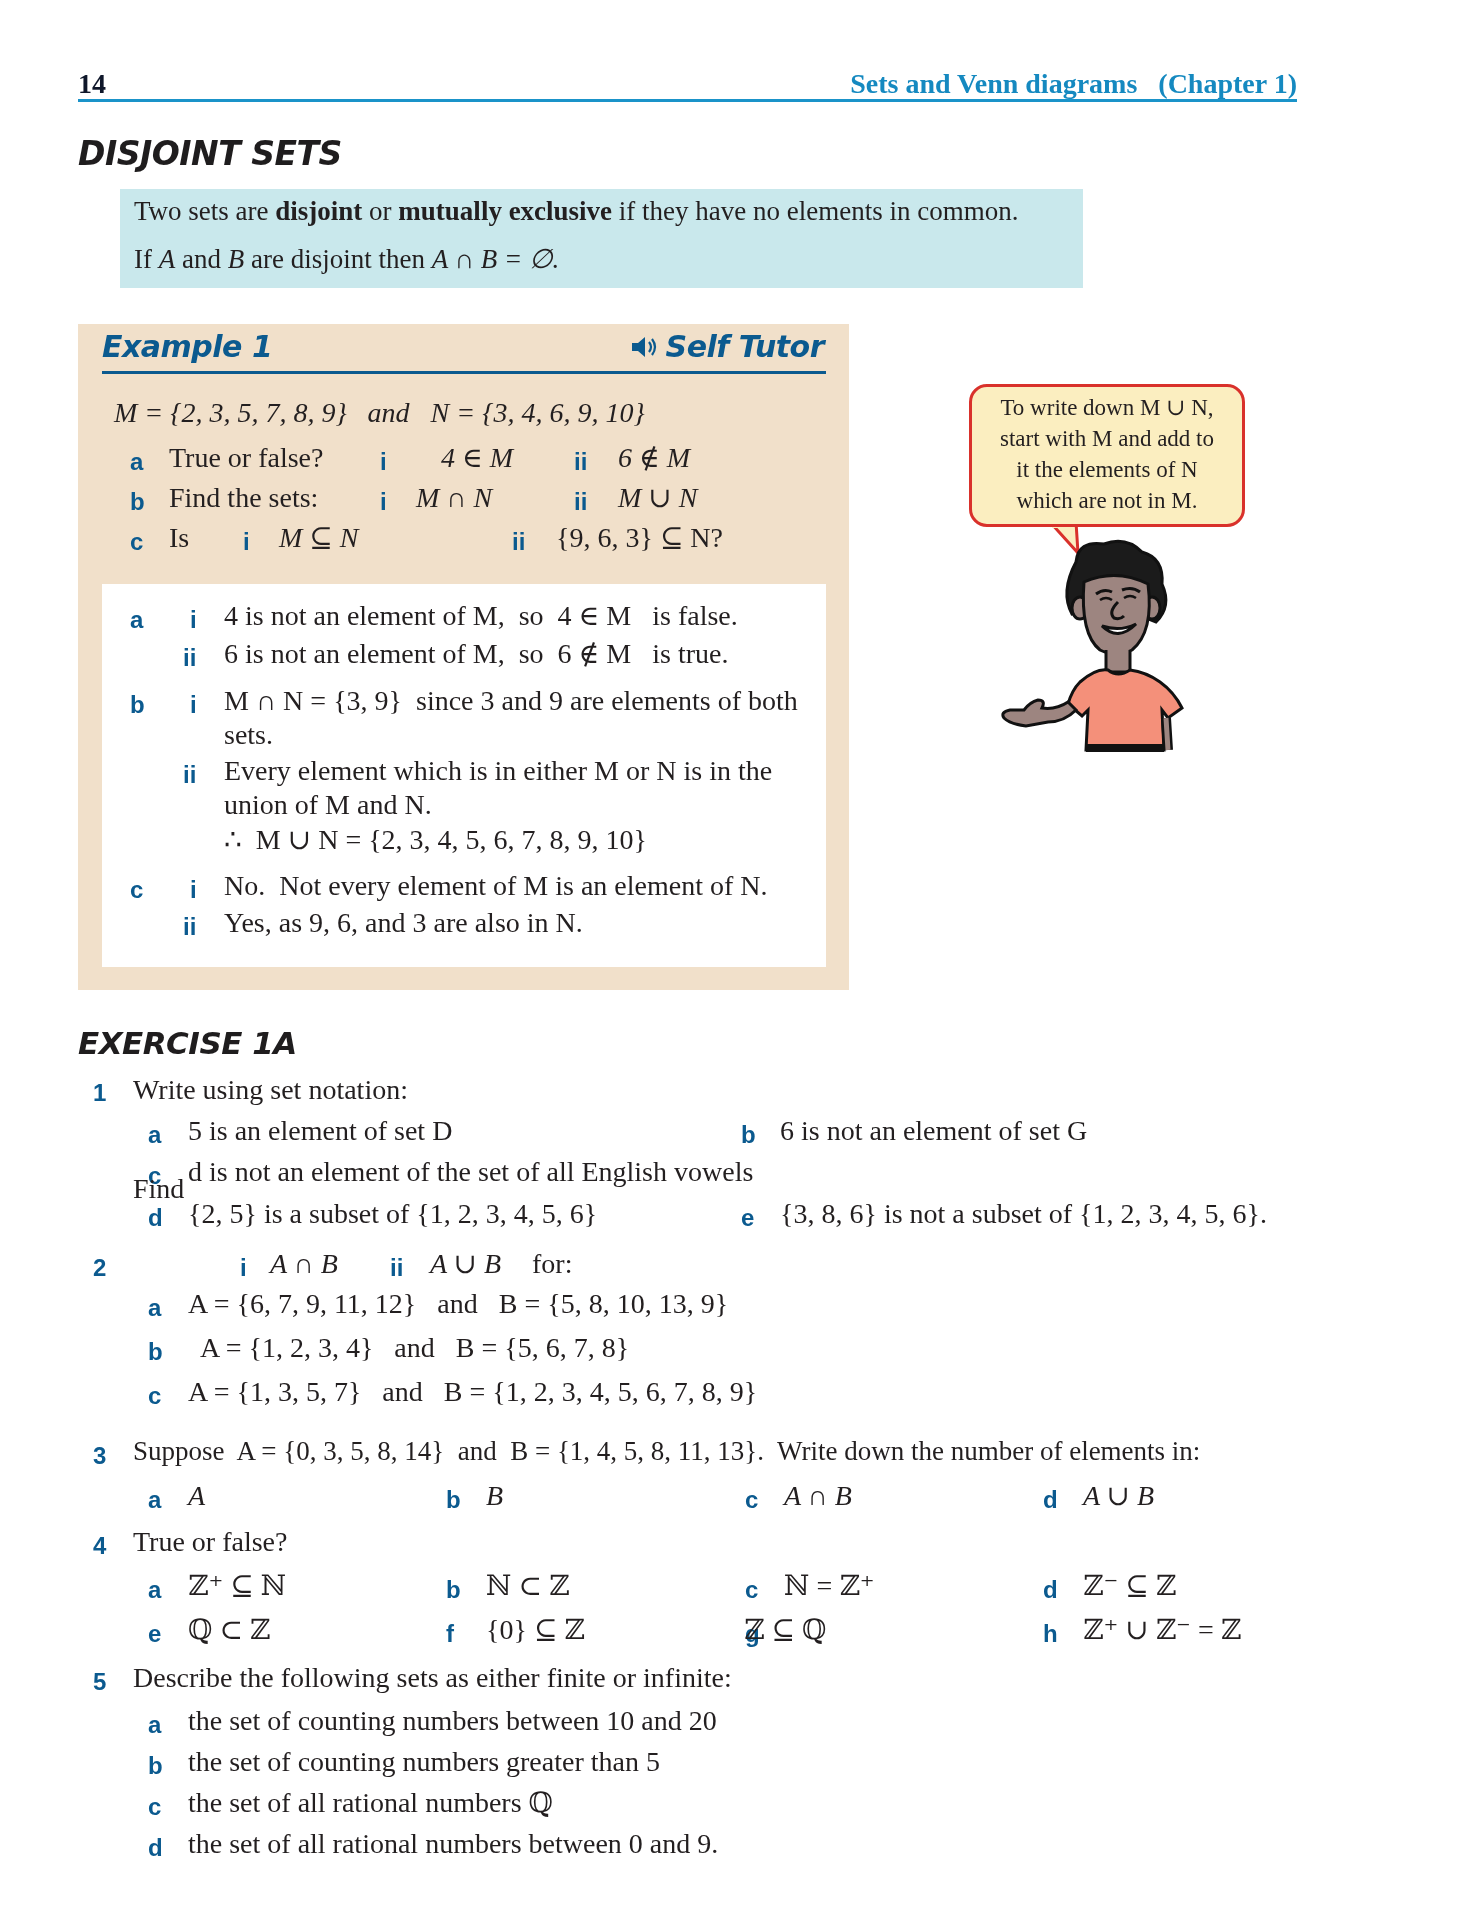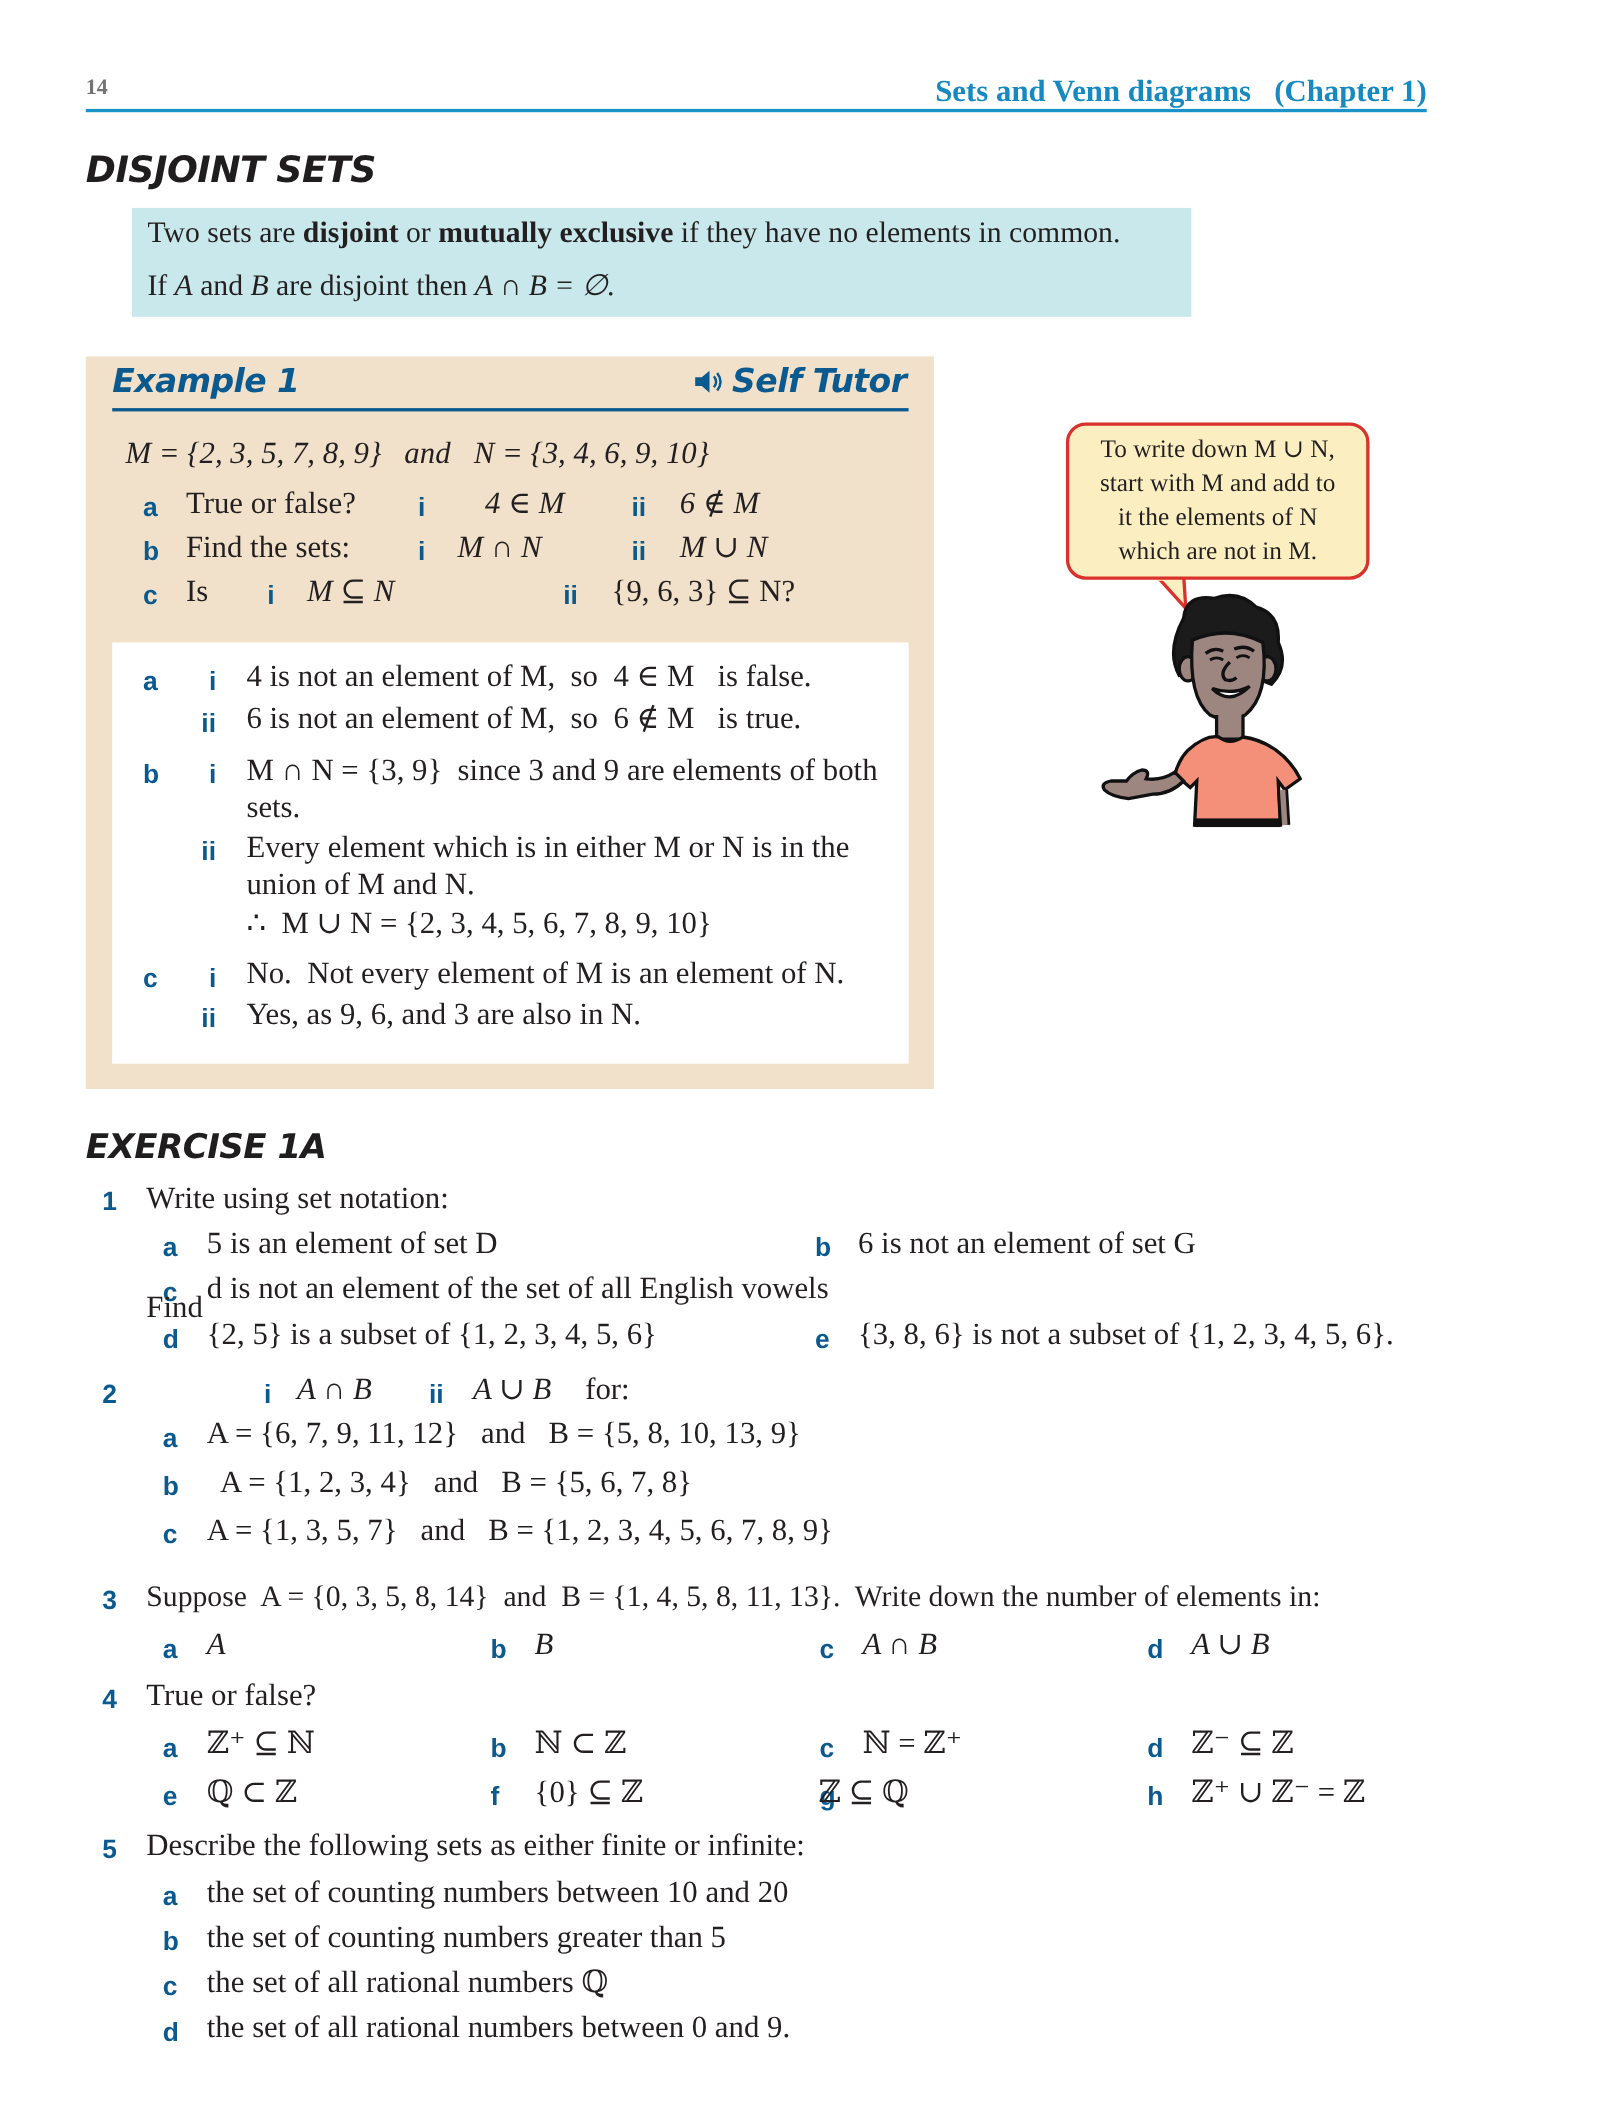--- a/index.html
+++ b/index.html
@@ -5,21 +5,21 @@
   * { box-sizing: border-box; margin: 0; padding: 0; }
   html, body { width: 1464px; height: 1929px; background: #ffffff; overflow: hidden; }
   body { position: relative; font-family: "Liberation Serif", "DejaVu Serif", serif; color: #231f20; }
   .abs { position: absolute; }
   .serif { font-family: "Liberation Serif", "DejaVu Serif", serif; }
   .lbl { font-family: "Liberation Sans", "DejaVu Sans", sans-serif; font-weight: bold; color: #0b5a8f; font-size: 24px; }
   .txt { font-size: 28px; line-height: 1; white-space: nowrap; }
   i, .it { font-style: italic; }
 
   
-  #page-num { left: 78px; top: 68px; font-size: 20px; font-weight: bold; color: #737373; }
+  #page-num { left: 78px; top: 68px; font-size: 28px; font-weight: bold; color: #0f172a; }
   #running-head { right: 167px; top: 68px; font-size: 28px; font-weight: bold; color: #1589c0; white-space: nowrap; }
   #header-rule { left: 78px; top: 99px; width: 1219px; height: 3px; background: #1a93c9; }
 
   #section-title { left: 78px; top: 134px; font-family: "DejaVu Sans", sans-serif; font-weight: bold; font-style: italic; font-size: 33px; color: #1f1d1e; letter-spacing: -0.5px; }
 
   
   #def-box { left: 120px; top: 189px; width: 963px; height: 99px; background: #c9e8ec; }
   #def-line1 { left: 134px; top: 198px; }
   #def-line2 { left: 134px; top: 246px; }
 

